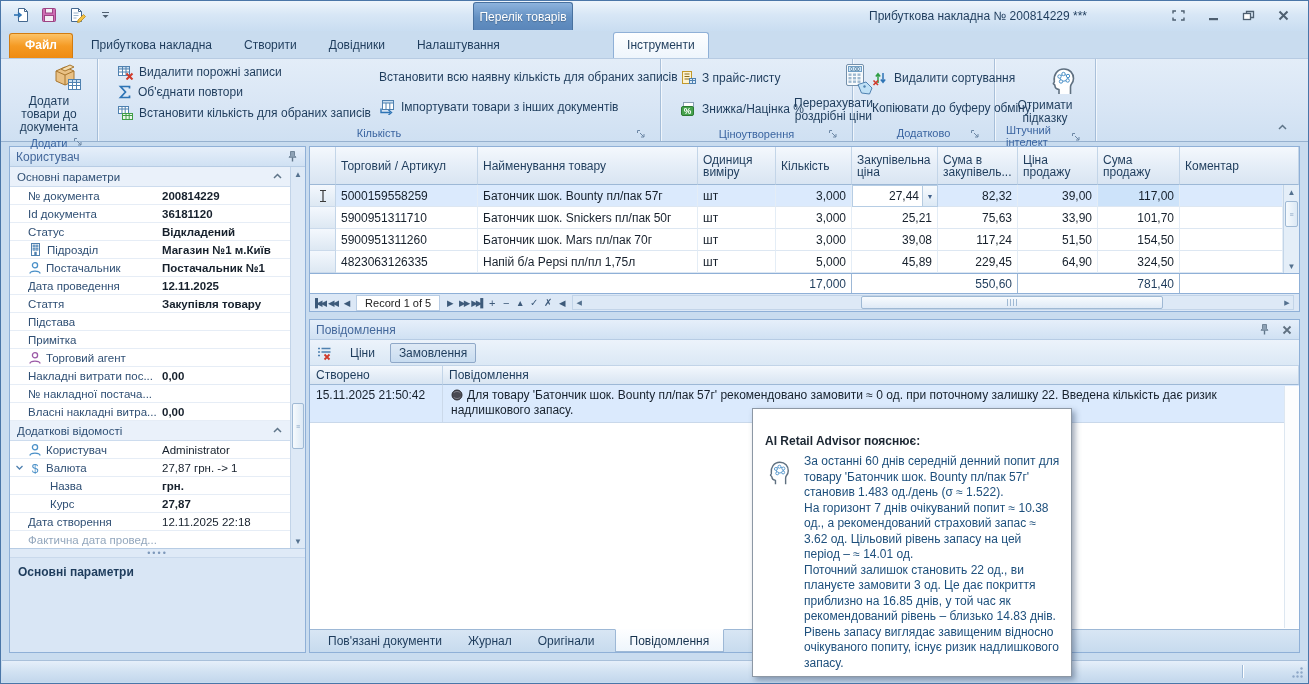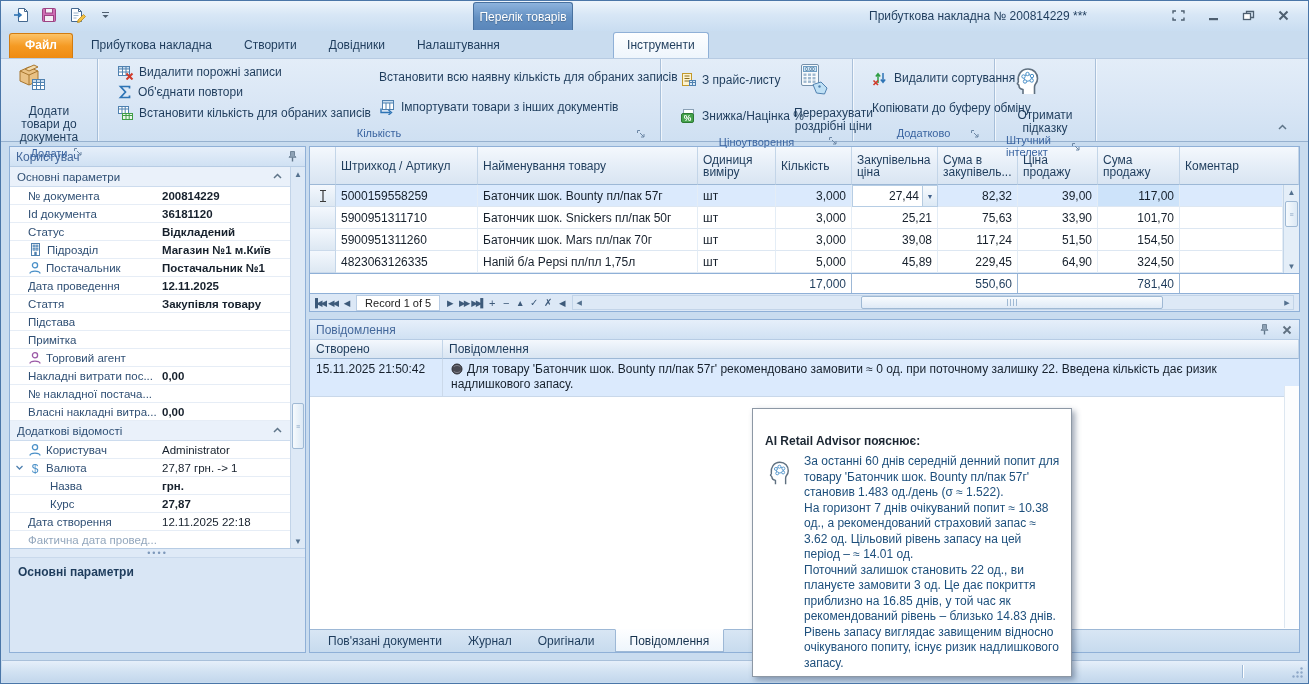--- a/index.html
+++ b/index.html
@@ -26,21 +26,21 @@
        border:1px solid #8fb0d7;border-bottom:none;border-radius:3px 3px 0 0;padding:5px 0 6px}
   
   .ribbon{height:84px;position:relative;display:flex;background:linear-gradient(#e3edf8,#d9e6f5 55%,#cfe0f2);
        border-top:1px solid #b7cbe2;border-bottom:1px solid #96b1cf}
   .rgroup{display:flex;flex-direction:column;border-right:1px solid rgba(146,174,205,.7);
        box-shadow:1px 0 0 rgba(255,255,255,.65);padding:1px 11px 0}
   .rg-body{flex:1;display:flex;align-items:stretch}
   .rg-caption{height:16px;display:flex;align-items:center;justify-content:center;position:relative;
        color:#3a64a0;font-size:11px}
   .launcher{position:absolute;right:3px;bottom:2px}
-  .bigbtn{display:flex;flex-direction:column;align-items:flex-start;justify-content:flex-start;gap:12px;
+  .bigbtn{display:flex;flex-direction:column;align-items:flex-end;justify-content:flex-start;gap:2px;
        padding:3px 4px;margin:auto;text-align:center;line-height:13px;color:#1e3c5c;border-radius:3px}
   .qcol{display:flex;flex-direction:column;justify-content:space-around;padding:2px 4px}
   .ritem{display:flex;align-items:center;gap:5px;padding:2px 4px;border-radius:2px;white-space:nowrap;color:#1e3c5c}
   .ribbon-collapse{position:absolute;right:18px;bottom:7px;width:16px;height:14px;display:flex;
        align-items:center;justify-content:center}
   
   .main{height:519px;display:flex;gap:3px;padding:4px 8px 8px}
   
   .lpanel{width:297px;background:#d9e6f5;border:1px solid #8fb0d7;display:flex;flex-direction:column}
   .lp-caption{height:20px;flex:none;display:flex;align-items:center;padding:0 6px;color:#44689b;
@@ -636,21 +636,21 @@
       </div>
       <div class="lp-splitter">••••</div>
       <div class="lp-footer">Основні параметри</div>
     </div>
 
     <div class="rarea">
       <div class="grid">
         <div class="gcols ghdr" id="grid-header">
             <div class="gh-cell"></div>
             <div class="gh-cell">
-              <span>Штрихкод / Артикул</span>
+              <span>Торговий / Артикул</span>
             </div>
             <div class="gh-cell">
               <span>Найменування товару</span>
             </div>
             <div class="gh-cell">
               <span>Одиниця виміру</span>
             </div>
             <div class="gh-cell">
               <span>Кількість</span>
             </div>
@@ -780,20 +780,33 @@
                 <path d="M4.5 1.5h4v4l1.5 1.8h-7L4.5 5.5z" fill="#8ea2b5" stroke="#5f7589" stroke-width=".8"></path>
                 <path d="M6.5 7.5v4" stroke="#5f7589" stroke-width="1.4"></path>
               </svg>
             </span>
           <span>
               <svg width="12" height="12" viewBox="0 0 12 12">
                 <path d="M2.5 2.5l7 7M9.5 2.5l-7 7" stroke="#5f7080" stroke-width="1.8"></path>
               </svg>
             </span>
         </div>
+        <div class="msg-toolbar">
+          <span class="qbtn">
+              <svg width="18" height="16" viewBox="0 0 18 16">
+                <g stroke="#4f81b0" stroke-width="1.3">
+                  <path d="M2 3.5h2M2 7h2M2 10.5h2"></path>
+                  <path d="M5.5 3.5h9M5.5 7h9"></path>
+                </g>
+                <path d="M8.5 9.5l5 5M13.5 9.5l-5 5" stroke="#d03a2b" stroke-width="1.8"></path>
+              </svg>
+            </span>
+          <span class="tbtn">Ціни</span>
+          <span class="tbtn toggled">Замовлення</span>
+        </div>
         <div class="msg-hdr">
           <div class="mh-cell">Створено</div>
           <div class="mh-cell">Повідомлення</div>
         </div>
         <div id="msg-rows">
             <div class="msg-row">
               <div class="mr-created">15.11.2025 21:50:42</div>
               <div class="mr-text"><span class="blt"><svg width="12" height="12" viewBox="0 0 12 12">
                     <circle cx="6" cy="6" r="5" fill="#4a4a52" stroke="#2e2e34"></circle>
                     <path d="M2.5 4c1.5-2 5.5-2 7 0M2.5 8c1.5 2 5.5 2 7 0" stroke="#8d8d96" fill="none" stroke-width=".8"></path>

